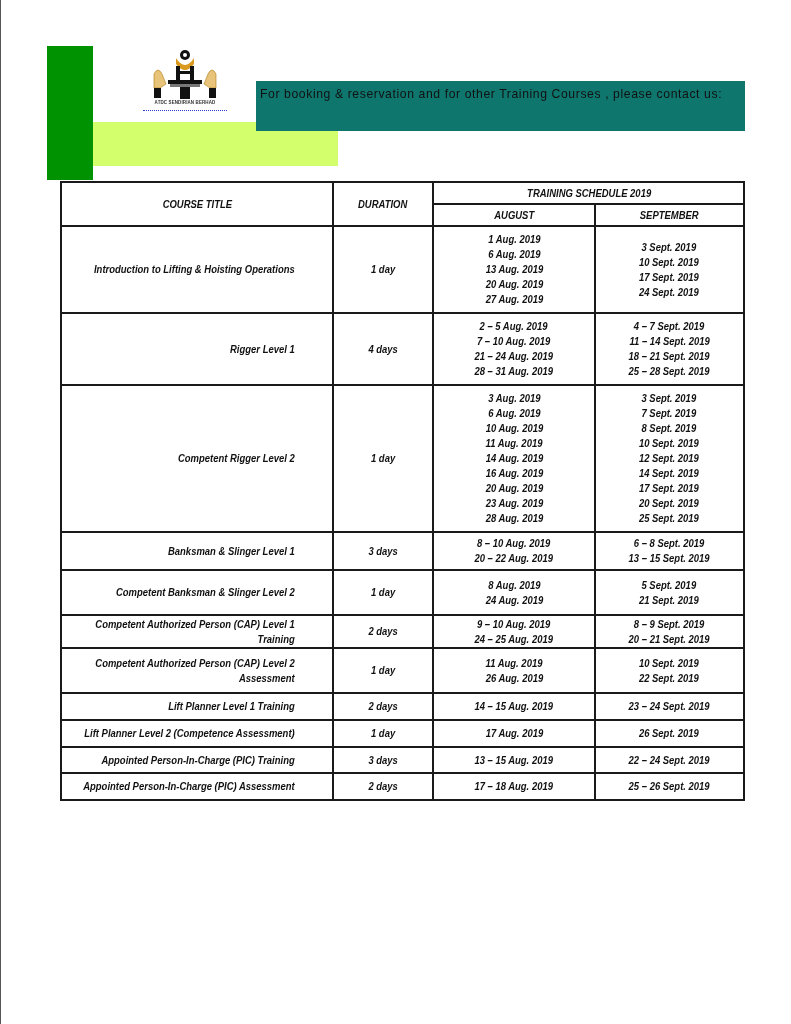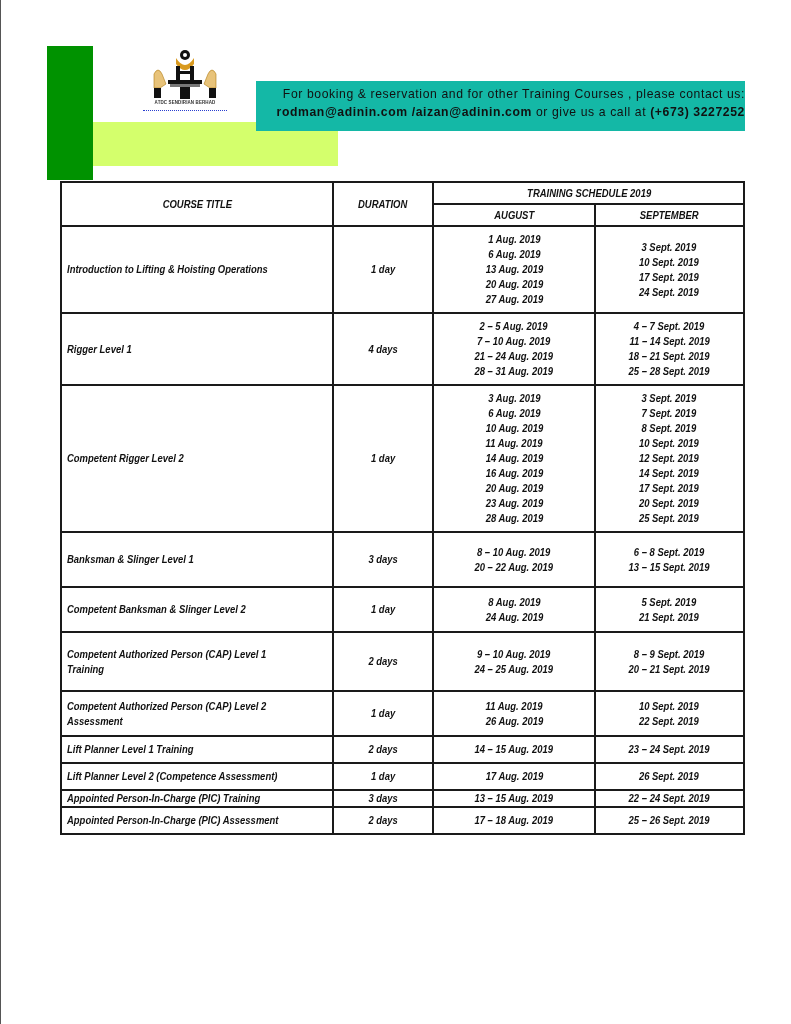--- a/index.html
+++ b/index.html
@@ -24,44 +24,43 @@
     .logo svg { display: block; }
     .logo-name {
       position: absolute; left: 0; top: 52px; width: 90px; text-align: center;
       font-size: 4.5px; font-weight: bold; color: #333; letter-spacing: 0.1px;
     }
     .logo-sub {
       position: absolute; left: 3px; top: 59px; width: 84px; height: 3px;
       border-bottom: 1px dotted #2a3fd0;
     }
     .contact-box {
-      position: absolute; left: 256px; top: 81px; width: 489px; height: 50px; background: #14b8a6;
+      position: absolute; left: 256px; top: 81px; width: 489px; height: 50px; background: #0f766e;
       font-size: 12.2px; letter-spacing: 0.6px; line-height: 18px; padding: 4px 0 0 4px; box-sizing: border-box;
       color: #111;
-      text-align: right;
     }
     .contact-box b { font-weight: bold; }
     table.schedule {
       position: absolute; left: 60px; top: 181px; width: 685px;
       border-collapse: collapse;
       font-family: "Liberation Sans", sans-serif;
       font-size: 11px; font-weight: bold;
       transform-origin: left top;
     }
     table.schedule td, table.schedule th {
       border: 2px solid #1a1a1a;
       padding: 0;
       line-height: 15px;
       vertical-align: middle;
       font-style: italic;
     }
     .cond { display: inline-block; transform: scaleX(0.86); transform-origin: center; white-space: nowrap; }
     .cond-left { display: inline-block; transform: scaleX(0.86); transform-origin: left center; white-space: nowrap; }
     th { font-weight: bold; text-align: center; }
-    td.title { text-align: left; padding-left: 5px !important; }
+    td.title { text-align: right; padding-left: 5px !important; }
     td.center { text-align: center; }
     .date-line { display: block; }
     col.c1 { width: 272px; } col.c2 { width: 101px; } col.c3 { width: 162px; } col.c4 { width: 150px; }
   </style>
 </head>
 <body>
 
 <div class="page-edge"></div>
 <div class="green-bar"></div>
 <div class="lime-bar"></div>
@@ -84,21 +83,20 @@
     <path d="M76 26 Q72 18 68 26 L64 36 L70 40 L76 40 Z" fill="#e8c37a" stroke="#b07a10" stroke-width="0.6"></path>
     <rect x="14" y="40" width="7" height="10" fill="#111"></rect>
     <rect x="69" y="40" width="7" height="10" fill="#111"></rect>
   </svg>
   <div class="logo-name">ATDC SENDIRIAN BERHAD</div>
   <div class="logo-sub"></div>
 </div>
 
 <div class="contact-box">
   <div>For booking &amp; reservation and for other Training Courses , please contact us:</div>
-  <div><b>rodman@adinin.com</b><b> /</b><b>aizan@adinin.com</b><span> or give us a call at </span><b>(+673) 3227252</b></div>
 </div>
 
 <table class="schedule">
   <colgroup>
       <col class="c1">
       <col class="c2">
       <col class="c3">
       <col class="c4">
     </colgroup>
   <thead>
@@ -171,21 +169,21 @@
           <span class="date-line"><span class="cond">7 Sept. 2019</span></span>
           <span class="date-line"><span class="cond">8 Sept. 2019</span></span>
           <span class="date-line"><span class="cond">10 Sept. 2019</span></span>
           <span class="date-line"><span class="cond">12 Sept. 2019</span></span>
           <span class="date-line"><span class="cond">14 Sept. 2019</span></span>
           <span class="date-line"><span class="cond">17 Sept. 2019</span></span>
           <span class="date-line"><span class="cond">20 Sept. 2019</span></span>
           <span class="date-line"><span class="cond">25 Sept. 2019</span></span>
         </td>
       </tr>
-      <tr style="height: 55px; margin-top: 40px;">
+      <tr style="height: 38px; margin-top: 40px;">
         <td class="title">
           <span class="cond-left date-line">Banksman &amp; Slinger Level 1</span>
         </td>
         <td class="center"><span class="cond">3 days</span></td>
         <td class="center">
           <span class="date-line"><span class="cond">8 – 10 Aug. 2019</span></span>
           <span class="date-line"><span class="cond">20 – 22 Aug. 2019</span></span>
         </td>
         <td class="center">
           <span class="date-line"><span class="cond">6 – 8 Sept. 2019</span></span>
@@ -199,21 +197,21 @@
         <td class="center"><span class="cond">1 day</span></td>
         <td class="center">
           <span class="date-line"><span class="cond">8 Aug. 2019</span></span>
           <span class="date-line"><span class="cond">24 Aug. 2019</span></span>
         </td>
         <td class="center">
           <span class="date-line"><span class="cond">5 Sept. 2019</span></span>
           <span class="date-line"><span class="cond">21 Sept. 2019</span></span>
         </td>
       </tr>
-      <tr style="height: 59px;">
+      <tr style="height: 33px;">
         <td class="title">
           <span class="cond-left date-line">Competent Authorized Person (CAP) Level 1</span>
           <span class="cond-left date-line">Training</span>
         </td>
         <td class="center"><span class="cond">2 days</span></td>
         <td class="center">
           <span class="date-line"><span class="cond">9 – 10 Aug. 2019</span></span>
           <span class="date-line"><span class="cond">24 – 25 Aug. 2019</span></span>
         </td>
         <td class="center">
@@ -253,21 +251,21 @@
           <span class="cond-left date-line">Lift Planner Level 2 (Competence Assessment)</span>
         </td>
         <td class="center"><span class="cond">1 day</span></td>
         <td class="center">
           <span class="date-line"><span class="cond">17 Aug. 2019</span></span>
         </td>
         <td class="center">
           <span class="date-line"><span class="cond">26 Sept. 2019</span></span>
         </td>
       </tr>
-      <tr style="height: 17px;">
+      <tr style="height: 26px;">
         <td class="title">
           <span class="cond-left date-line">Appointed Person-In-Charge (PIC) Training</span>
         </td>
         <td class="center"><span class="cond">3 days</span></td>
         <td class="center">
           <span class="date-line"><span class="cond">13 – 15 Aug. 2019</span></span>
         </td>
         <td class="center">
           <span class="date-line"><span class="cond">22 – 24 Sept. 2019</span></span>
         </td>

